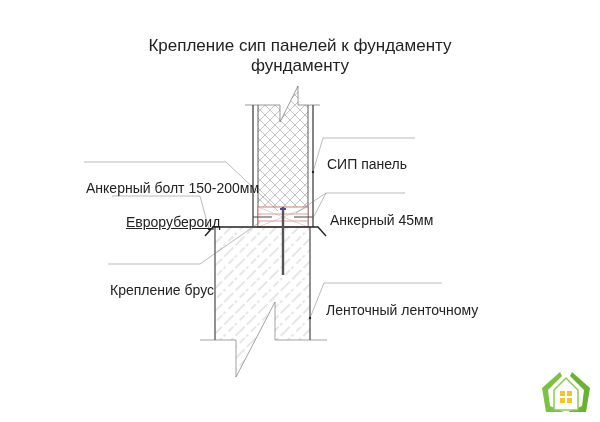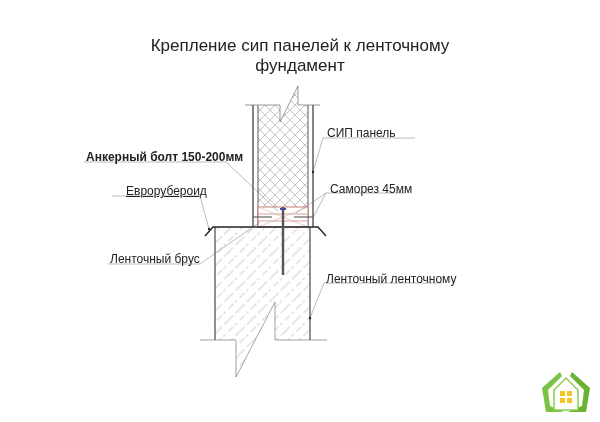--- a/index.html
+++ b/index.html
@@ -1,28 +1,28 @@
 <!DOCTYPE html>
 <html><head>
 <meta charset="utf-8">
 <style>
   html, body { margin: 0; padding: 0; background: #ffffff; }
   body { width: 600px; height: 422px; position: relative; overflow: hidden; font-family: "Liberation Sans", sans-serif; }
   .title { position: absolute; left: 0; width: 600px; text-align: center; color: #222; font-size: 17px; line-height: 20px; }
   .t1 { top: 36px; }
   .t2 { top: 56px; }
   svg.diagram { position: absolute; left: 0; top: 0; }
-  .lbl { position: absolute; font-size: 12px; color: #222; white-space: nowrap; }
+  .lbl { position: absolute; font-size: 14px; color: #222; white-space: nowrap; margin-top: 30px; }
   .logo { position: absolute; left: 538px; top: 366px; width: 56px; height: 50px; }
 </style>
 </head>
 <body>
 
-<div class="title t1">Крепление сип панелей к ленточному</div>
-<div class="title t2">фундамент</div>
+<div class="title t1">Крепление сип панелей к фундаменту</div>
+<div class="title t2">фундаменту</div>
 
 <svg class="diagram" width="600" height="422" viewBox="0 0 600 422" xmlns="http://www.w3.org/2000/svg">
   <defs>
     <pattern id="crosshatch" patternUnits="userSpaceOnUse" width="10" height="10">
       <path d="M0,0 L10,10 M10,0 L0,10" stroke="#8a8a8a" stroke-width="0.5"></path>
     </pattern>
     <pattern id="concrete" patternUnits="userSpaceOnUse" width="16" height="16" patternTransform="rotate(-45)">
       <path d="M0,4 L6,4 M9,4 L16,4 M0,12 L3,12 M7,12 L14,12" stroke="#a0a0a0" stroke-width="0.5"></path>
     </pattern>
     <clipPath id="wallclip">
@@ -87,25 +87,25 @@
     <path d="M442,283 L324,283 L310,318"></path>
   </g>
 
   <g fill="#222">
     <circle cx="313" cy="172" r="1.2"></circle>
     <circle cx="310" cy="318" r="1.2"></circle>
     <circle cx="209" cy="229" r="1.2"></circle>
   </g>
 </svg>
 
-<div class="lbl" style="left:86px; top:150px;font-weight:bold;">Анкерный болт 150-200мм</div>
+<div class="lbl" style="left:86px; top:150px;">Анкерный болт 150-200мм</div>
 <div class="lbl" style="left:327px; top:126px;">СИП панель</div>
 <div class="lbl" style="left:126px; top:184px;text-decoration:underline;">Еврорубероид</div>
-<div class="lbl" style="left:330px; top:182px;">Саморез 45мм</div>
-<div class="lbl" style="left:110px; top:252px;">Ленточный брус</div>
+<div class="lbl" style="left:330px; top:182px;">Анкерный 45мм</div>
+<div class="lbl" style="left:110px; top:252px;">Крепление брус</div>
 <div class="lbl" style="left:326px; top:272px;">Ленточный ленточному</div>
 
 <svg class="logo" viewBox="0 0 56 50" xmlns="http://www.w3.org/2000/svg">
   <path d="M4,22 L22,6 L24,10 L10,24 L12,40 L26,46 L8,46 Z" fill="#7cc242"></path>
   <path d="M52,22 L34,6 L32,10 L46,24 L44,40 L30,46 L48,46 Z" fill="#6ab232"></path>
   <path d="M16,24 L28,12 L40,24 L40,44 L16,44 Z" fill="#ffffff" stroke="#8ccc52" stroke-width="1.5"></path>
   <rect x="22" y="25" width="5" height="5" fill="#f3c623"></rect>
   <rect x="29" y="25" width="5" height="5" fill="#f3c623"></rect>
   <rect x="22" y="32" width="5" height="5" fill="#f3c623"></rect>
   <rect x="29" y="32" width="5" height="5" fill="#f3c623"></rect>

